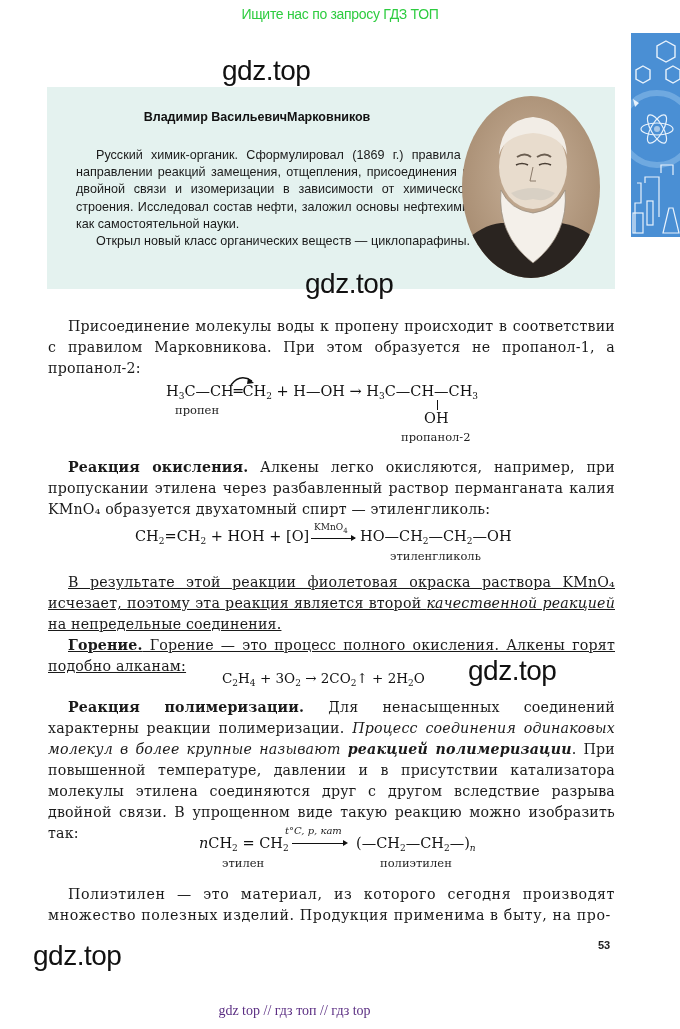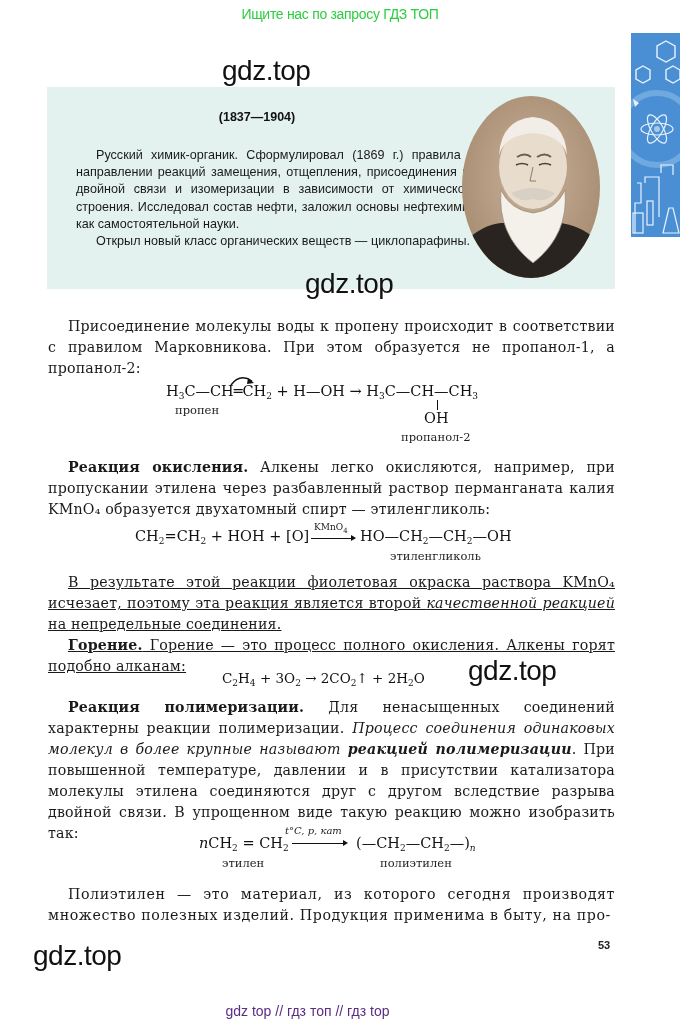--- a/index.html
+++ b/index.html
@@ -42,22 +42,22 @@
   .body-text i { font-style: italic; }
   .eq {
     position: absolute; font-family: "DejaVu Serif", serif; font-size: 14.5px; white-space: nowrap; color: #111;
   }
   .eq sub { font-size: 9px; vertical-align: -3px; }
   .lbl { position: absolute; font-family: "DejaVu Serif", serif; font-size: 11.5px; color: #222; white-space: nowrap; }
   .page-num {
     position: absolute; left: 598px; top: 939px; font-family: "Liberation Sans", sans-serif; font-weight: bold; font-size: 11px; color: #222;
   }
   .footer {
-    position: absolute; left: 16px; width: 583px; top: 1003px; text-align: center;
-    font-family: Liberation Sans, sans-serif; font-size: 14px; color: #5a2d82;
+    position: absolute; left: 3px; width: 583px; top: 1003px; text-align: center;
+    font-family: Liberation Serif, serif; font-size: 14px; color: #5a2d82;
   }
 </style>
 </head>
 <body>
 
 <div class="top-banner">Ищите нас по запросу ГДЗ ТОП</div>
 
 <div class="side-strip">
   <svg width="49" height="204" viewBox="0 0 49 204">
     <g fill="none" stroke="#e8f2fc" stroke-width="1.4">
@@ -81,21 +81,21 @@
       <path d="M38,175 l-6,25 h16 l-6,-25 z"></path>
       <rect x="2" y="180" width="10" height="20"></rect>
     </g>
   </svg>
 </div>
 
 <div class="wm" style="left:222px; top:55px;">gdz.top</div>
 
 <div class="bio-box">
   <div class="bio-title">
-    <div>(1837—1904)</div>
+    <div>Владимир ВасильевичМарковников</div>
   </div>
   <div class="bio-text">
     <p>Русский химик-органик. Сформулировал (1869 г.) правила о направлении реакций замещения, отщепления, присоединения по двойной связи и изомеризации в зависимости от химического строения. Исследовал состав нефти, заложил основы нефтехимии как самостоятельной науки.</p>
     <p>Открыл новый класс органических веществ — циклопарафины.</p>
   </div>
 </div>
 
 <div class="portrait">
   <svg width="140" height="185" viewBox="0 0 140 185">
     <defs>

